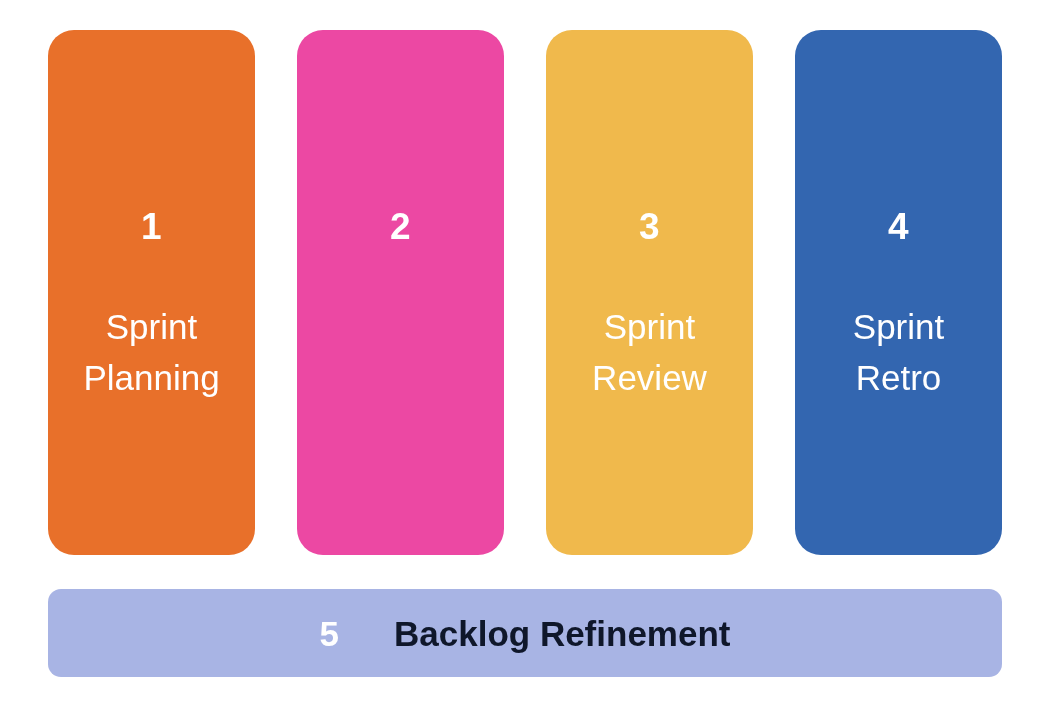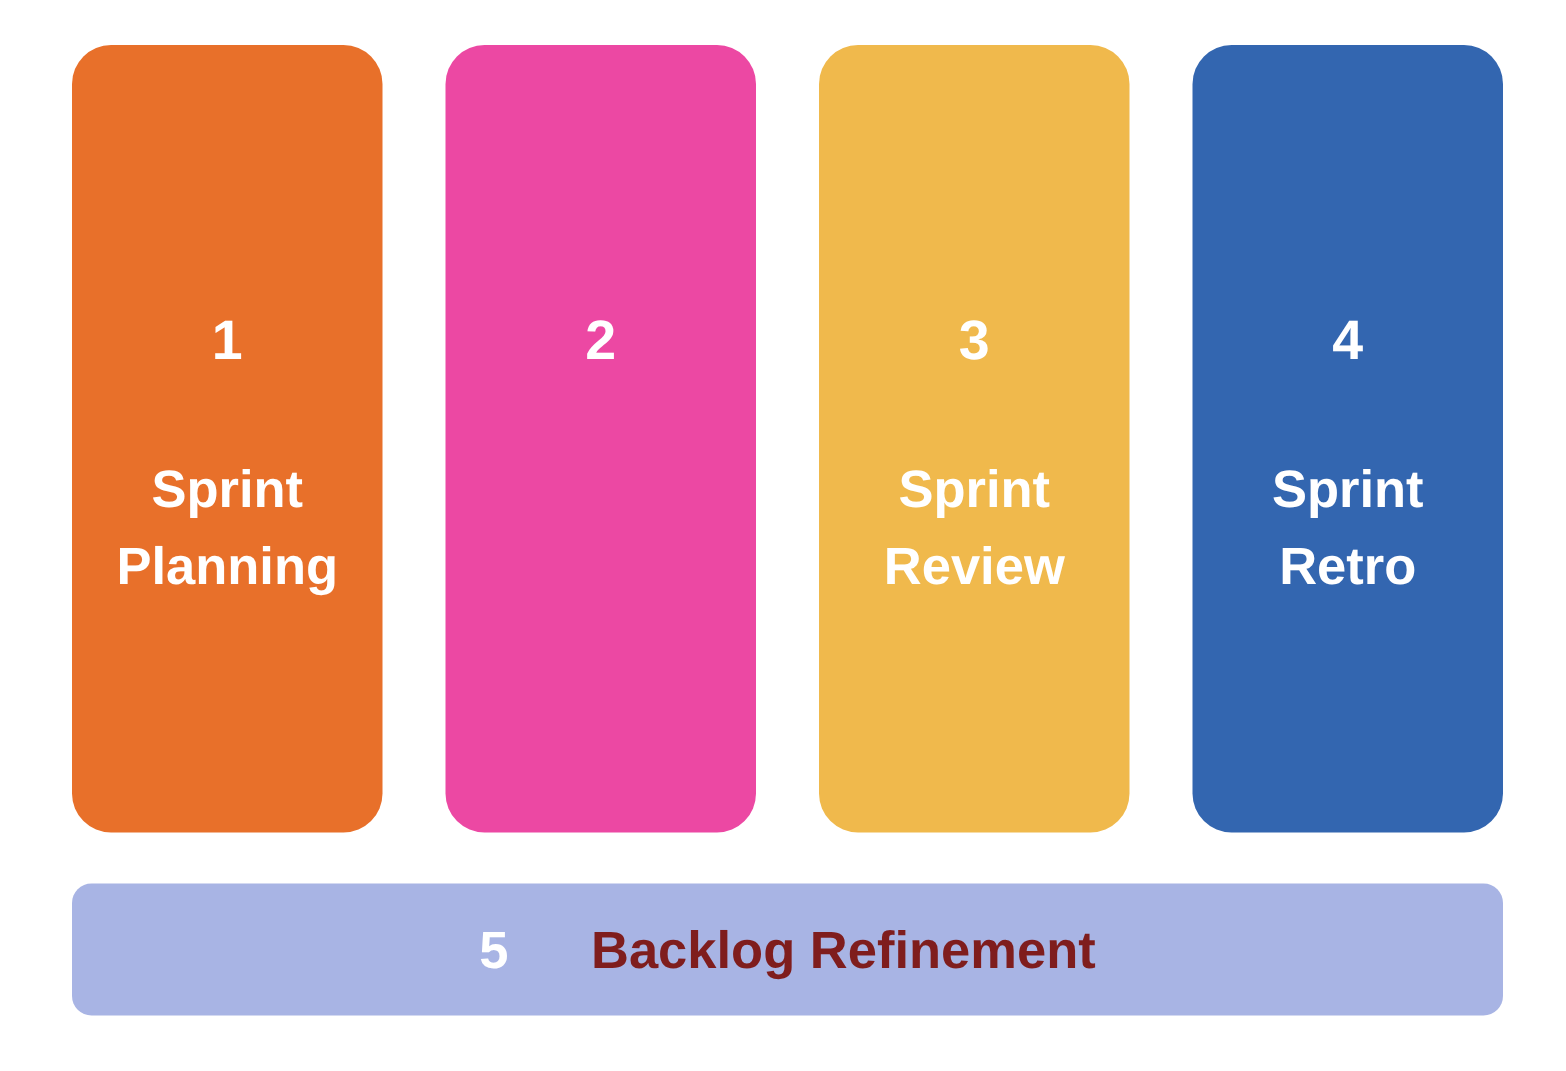--- a/index.html
+++ b/index.html
@@ -53,21 +53,21 @@
     font-size: 37px;
     font-weight: bold;
     line-height: 1;
     letter-spacing: 0.2px;
     color: #ffffff;
   }
 
   .card-title {
     margin-top: 56px;
     font-size: 35px;
-    font-weight: bold;
+    font-weight: normal;
     line-height: 1.46;
     text-align: center;
     color: #ffffff;
     white-space: pre-line;
   }
 
   
   .backlog-bar {
     position: absolute;
     left: 48px;
@@ -88,21 +88,21 @@
     font-weight: bold;
     line-height: 1;
     color: #ffffff;
   }
 
   .backlog-label {
     margin-left: 55px;
     font-size: 35px;
     font-weight: bold;
     line-height: 1;
-    color: #7f1d1d;
+    color: #0f172a;
   }
 </style>
 </head>
 <body>
 
 <div class="canvas" style="background-color: rgb(255, 255, 255);">
 
   <div class="cards-row">
 
     <div class="event-card" style="background-color: rgb(232, 112, 42);">

